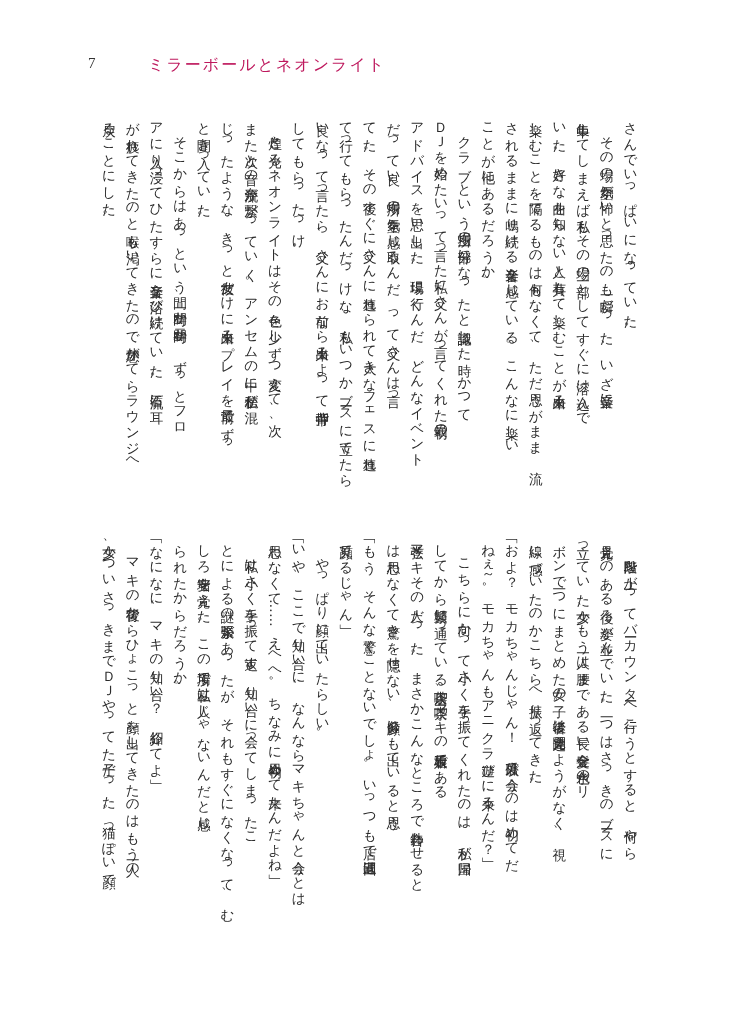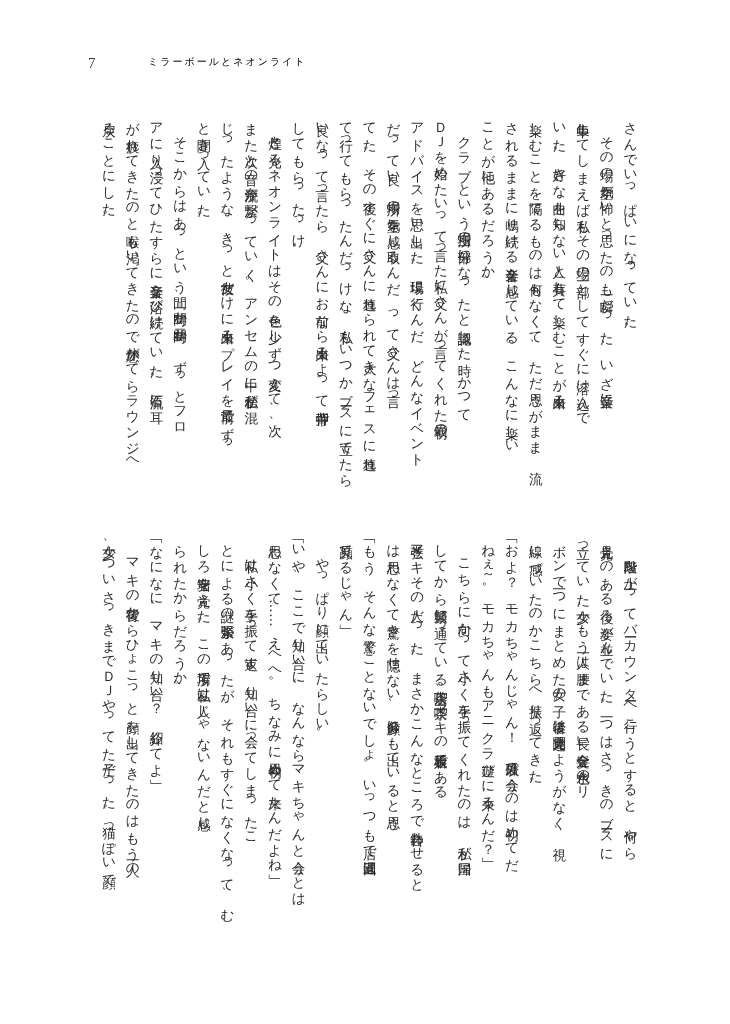--- a/index.html
+++ b/index.html
@@ -1,19 +1,19 @@
 <!DOCTYPE html>
 <html><head>
 <meta charset="utf-8">
 <style>
   html, body { margin: 0; padding: 0; background: #ffffff; }
   body { width: 730px; height: 1024px; position: relative; overflow: hidden; color: #2a2a2a; }
   .header { position: absolute; top: 55px; left: 88px; height: 20px; font-family: "DejaVu Serif", serif; font-size: 14px; color: #333; }
   .page-num { position: absolute; left: 0; top: 0; font-family: "Liberation Serif", serif; font-size: 15px; }
-  .running-title { position: absolute; left: 60px; top: 0; white-space: nowrap; font-family: Liberation Sans, sans-serif; font-size: 10px; letter-spacing: 2px; color: #000000; }
+  .running-title { position: absolute; left: 60px; top: 0; white-space: nowrap; font-family: Liberation Sans, sans-serif; font-size: 16px; letter-spacing: 2px; color: #be185d; }
   .block {
     position: absolute;
     right: 88px;
     width: 544px;
     height: 380px;
     writing-mode: vertical-rl;
     -webkit-writing-mode: vertical-rl;
     font-family: "DejaVu Serif", serif;
     font-size: 13.6px;
     line-height: 23.7px;

